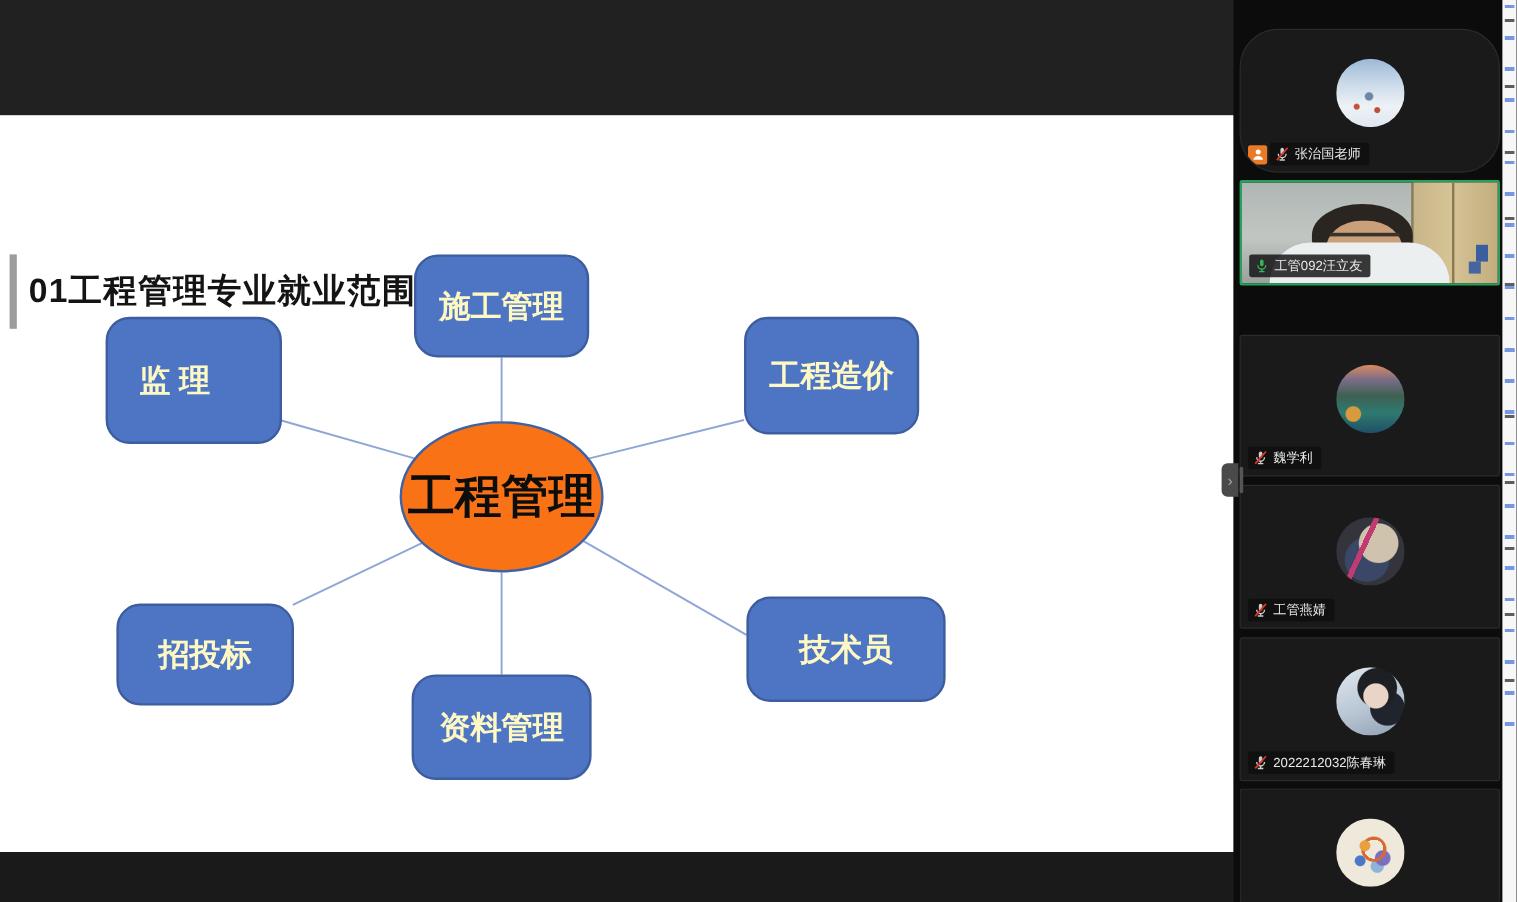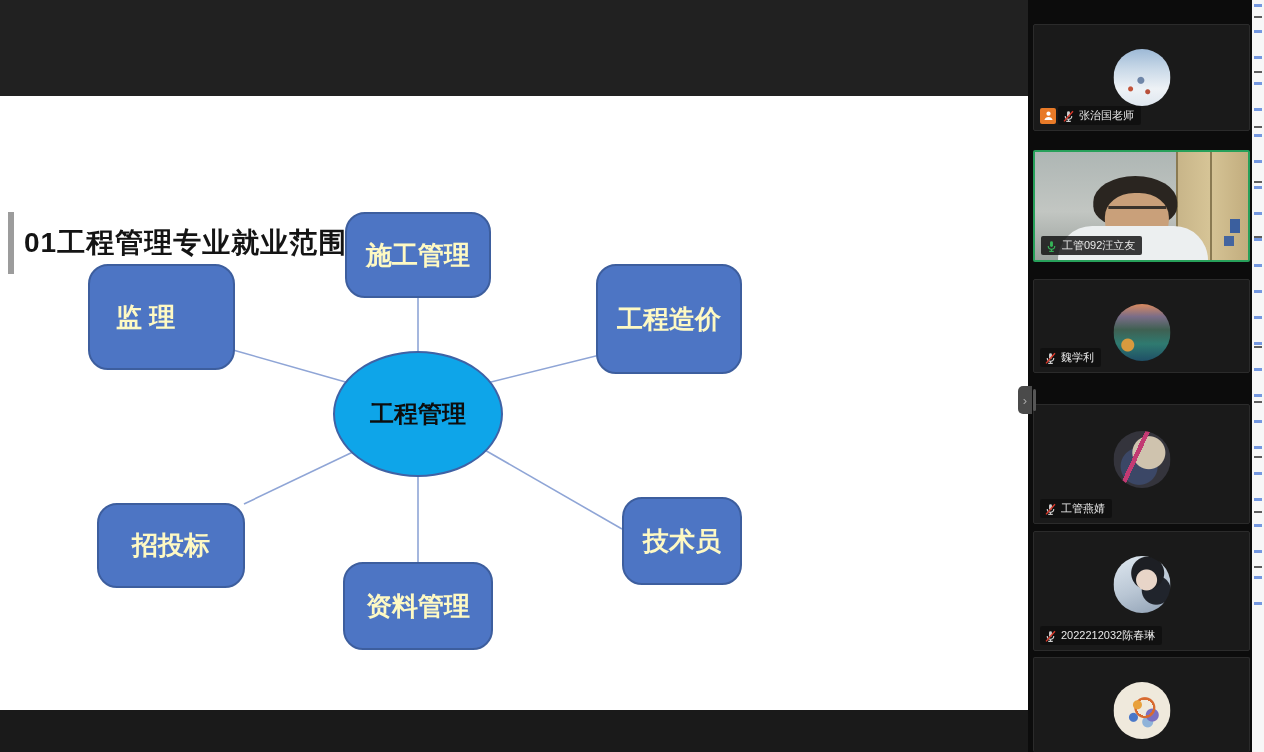--- a/index.html
+++ b/index.html
@@ -16,22 +16,22 @@
   .tbar.right{height:56px;}
   .slide-title{margin:0 10px;font-size:28px;font-weight:bold;color:#141414;letter-spacing:1px;white-space:nowrap;}
 
   .connectors{position:absolute;left:0;top:0;width:1028px;height:752px;pointer-events:none;}
 
   .node{position:absolute;display:flex;align-items:center;justify-content:center;
         background:#4d75c4;border:2px solid #3d5e9e;border-radius:20px;
         font-size:26px;font-weight:bold;color:#fef9c3;white-space:nowrap;}
   .node.jianli{justify-content:flex-start;padding-left:26px;}
   .ellipse{position:absolute;display:flex;align-items:center;justify-content:center;
-        background:#0ea5e9;border:2px solid #3f62a5;border-radius:50%;
-        font-size:24px;font-weight:bold;color:#0d0d0d;white-space:nowrap;}
+        background:#f97316;border:2px solid #3f62a5;border-radius:50%;
+        font-size:39px;font-weight:bold;color:#0d0d0d;white-space:nowrap;}
 
   
   .sidebar{position:absolute;left:1028px;top:0;width:224px;height:752px;background:#0c0c0c;}
   .tile{position:absolute;left:5px;width:217px;background:#1a1a1a;border:1px solid #2b2b2b;border-radius:2px;overflow:hidden;}
   .tile.active{border:2px solid #27a05a;}
   .avatar{position:absolute;left:50%;transform:translateX(-50%);width:57px;height:57px;border-radius:50%;overflow:hidden;}
 
   .av-snow{background:
      radial-gradient(circle at 30% 70%, #c2543a 0 2px, transparent 3px),
      radial-gradient(circle at 60% 75%, #b8503a 0 2px, transparent 3px),
@@ -112,32 +112,32 @@
           <line x1="233" y1="254" x2="349" y2="287"></line>
           <line x1="620" y1="254" x2="487" y2="287"></line>
           <line x1="244" y1="408" x2="355" y2="355"></line>
           <line x1="622" y1="433" x2="483" y2="353"></line>
           <line x1="418" y1="381" x2="418" y2="466"></line>
         </g>
       </svg>
 
       <div class="node" style="left:345px;top:116px;width:146px;height:86px;">施工管理</div>
       <div class="node jianli" style="left:88px;top:168px;width:147px;height:106px;">监 理</div>
-      <div class="node" style="left:596px;top:168px;width:146px;height:110px;">工程造价</div>
+      <div class="node" style="left:620px;top:168px;width:146px;height:98px;">工程造价</div>
       <div class="node" style="left:97px;top:407px;width:148px;height:85px;">招投标</div>
-      <div class="node" style="left:622px;top:401px;width:120px;height:88px;">技术员</div>
+      <div class="node" style="left:622px;top:401px;width:166px;height:88px;">技术员</div>
       <div class="node" style="left:343px;top:466px;width:150px;height:88px;">资料管理</div>
       <div class="ellipse" style="left:333px;top:255px;width:170px;height:126px;">工程管理</div>
     </div>
     <div class="bottom-band"></div>
   </div>
 
   <div class="sidebar">
 
-    <div class="tile" style="top:24px;height:107px;">
+    <div class="tile" style="top:24px;height:120px;border-radius:32px;">
       <div class="avatar av-snow" style="top:24px;"></div>
       <div class="label-row">
         <span class="host-badge">
           <svg width="11" height="11" viewBox="0 0 12 12">
               <circle cx="6" cy="4" r="2.3" fill="#fff"></circle>
               <path d="M1.5 11 A4.7 4.7 0 0 1 10.5 11 Z" fill="#fff"></path>
             </svg>
         </span>
         <span class="pill">
           <span class="micwrap">
@@ -147,21 +147,21 @@
                 <line x1="8" y1="11.5" x2="8" y2="13.5" stroke="#cfcfcf" stroke-width="1.4"></line>
                 <line x1="5.2" y1="14" x2="10.8" y2="14" stroke="#cfcfcf" stroke-width="1.4"></line>
                 <line x1="2.5" y1="14" x2="13.5" y2="1.5" stroke="#d9392b" stroke-width="1.8"></line>
               </svg>
           </span>
           <span class="pname">张治国老师</span>
         </span>
       </div>
     </div>
 
-    <div class="tile active" style="top:150px;height:112px;">
+    <div class="tile active" style="top:150px;height:88px;">
       <div class="video-scene">
         <div class="wardrobe">
             <div class="wardrobe-line"></div>
           </div>
         <div class="wall-poster"></div>
         <div class="wall-poster p2"></div>
         <div class="person-hair"></div>
         <div class="person-face"></div>
         <div class="person-glasses"></div>
         <div class="person-shirt"></div>
@@ -174,21 +174,21 @@
                 <path d="M4 7.5 a4 4 0 0 0 8 0" stroke="#35b558" stroke-width="1.4" fill="none"></path>
                 <line x1="8" y1="11.5" x2="8" y2="13.5" stroke="#35b558" stroke-width="1.4"></line>
                 <line x1="5.2" y1="14" x2="10.8" y2="14" stroke="#35b558" stroke-width="1.4"></line>
               </svg>
           </span>
           <span class="pname">工管092汪立友</span>
         </span>
       </div>
     </div>
 
-    <div class="tile" style="top:279px;height:94px;">
+    <div class="tile" style="top:279px;height:118px;">
       <div class="avatar av-mountain" style="top:24px;"></div>
       <div class="label-row">
         <span class="pill">
           <span class="micwrap">
             <svg width="13" height="13" viewBox="0 0 16 16">
                 <rect x="6.2" y="1.5" width="3.6" height="7" rx="1.8" fill="#cfcfcf"></rect>
                 <path d="M4 7.5 a4 4 0 0 0 8 0" stroke="#cfcfcf" stroke-width="1.4" fill="none"></path>
                 <line x1="8" y1="11.5" x2="8" y2="13.5" stroke="#cfcfcf" stroke-width="1.4"></line>
                 <line x1="5.2" y1="14" x2="10.8" y2="14" stroke="#cfcfcf" stroke-width="1.4"></line>
                 <line x1="2.5" y1="14" x2="13.5" y2="1.5" stroke="#d9392b" stroke-width="1.8"></line>

